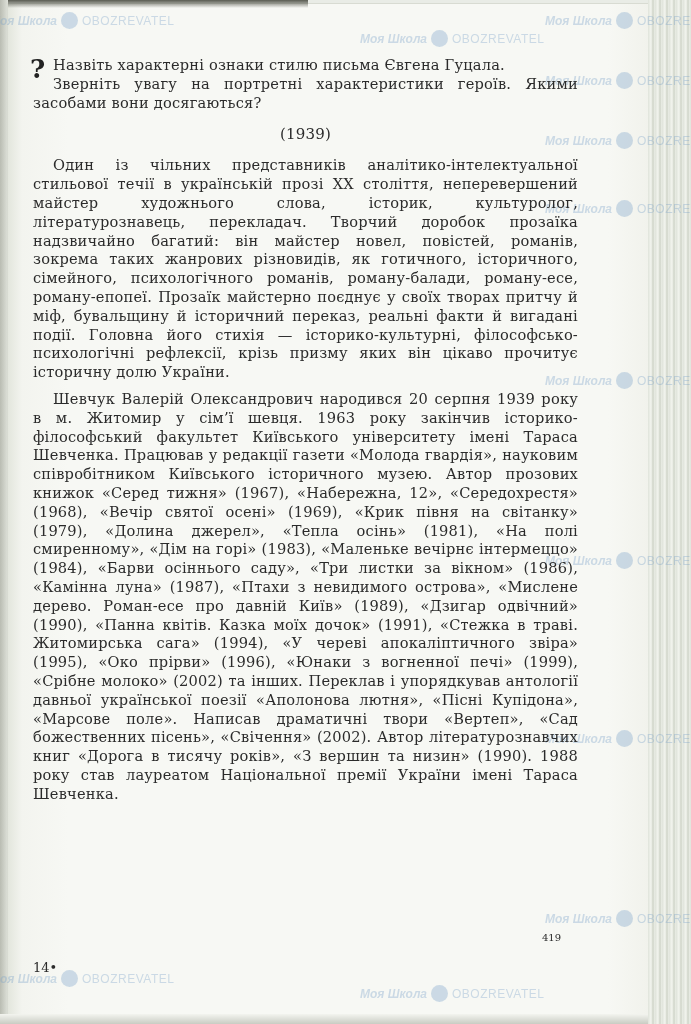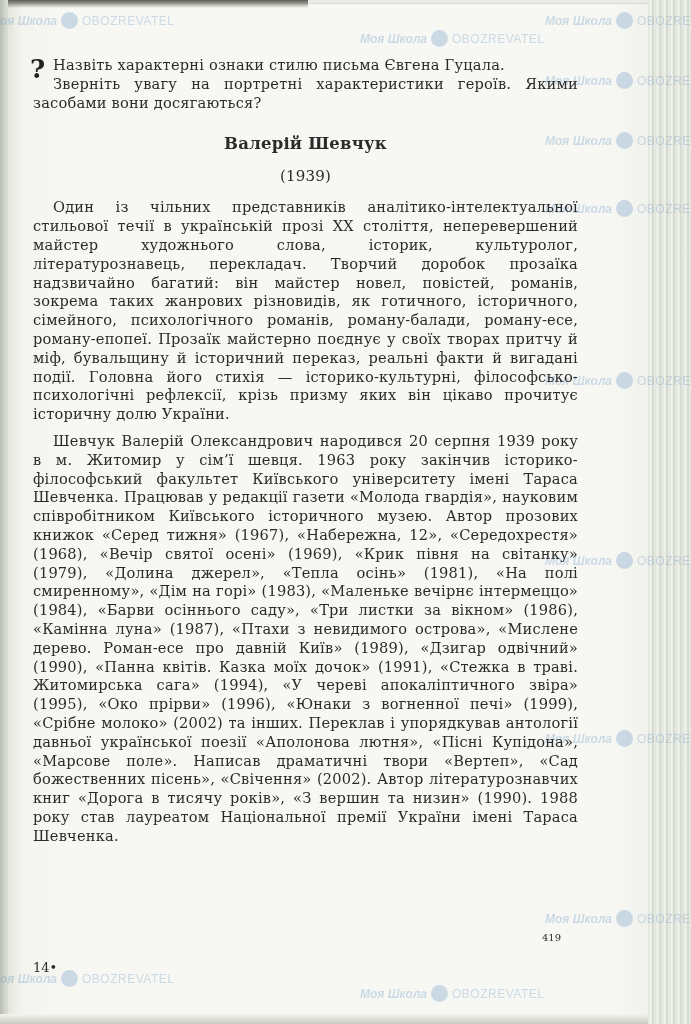--- a/index.html
+++ b/index.html
@@ -140,21 +140,20 @@
     <span class="ob">OBOZREVATEL</span>
   </div>
 
 <div class="content">
   <div class="qblock">
     <span class="qmark">?</span>
     <p class="q">Назвіть характерні ознаки стилю письма Євгена Гуцала.</p>
     <p class="q">Зверніть увагу на портретні характеристики героїв. Якими засобами вони досягаються?</p>
   </div>
 
-  <div class="author-title">Валерій Шевчук</div>
   <div class="author-years">(1939)</div>
 
   <p class="para">Один із чільних представників аналітико-інтелектуальної стильової течії в українській прозі XX століття, неперевершений майстер художнього слова, історик, культуролог, літературознавець, перекладач. Творчий доробок прозаїка надзвичайно багатий: він майстер новел, повістей, романів, зокрема таких жанрових різновидів, як готичного, історичного, сімейного, психологічного романів, роману-балади, роману-есе, роману-епопеї. Прозаїк майстерно поєднує у своїх творах притчу й міф, бувальщину й історичний переказ, реальні факти й вигадані події. Головна його стихія — історико-культурні, філософсько-психологічні рефлексії, крізь призму яких він цікаво прочитує історичну долю України.</p>
   <p class="para next">Шевчук Валерій Олександрович народився 20 серпня 1939 року в м. Житомир у сім’ї шевця. 1963 року закінчив історико-філософський факультет Київського університету імені Тараса Шевченка. Працював у редакції газети «Молода гвардія», науковим співробітником Київського історичного музею. Автор прозових книжок «Серед тижня» (1967), «Набережна, 12», «Середохрестя» (1968), «Вечір святої осені» (1969), «Крик півня на світанку» (1979), «Долина джерел», «Тепла осінь» (1981), «На полі смиренному», «Дім на горі» (1983), «Маленьке вечірнє інтермеццо» (1984), «Барви осіннього саду», «Три листки за вікном» (1986), «Камінна луна» (1987), «Птахи з невидимого острова», «Мислене дерево. Роман-есе про давній Київ» (1989), «Дзигар одвічний» (1990), «Панна квітів. Казка моїх дочок» (1991), «Стежка в траві. Житомирська сага» (1994), «У череві апокаліптичного звіра» (1995), «Око прірви» (1996), «Юнаки з вогненної печі» (1999), «Срібне молоко» (2002) та інших. Переклав і упорядкував антології давньої української поезії «Аполонова лютня», «Пісні Купідона», «Марсове поле». Написав драматичні твори «Вертеп», «Сад божественних пісень», «Свічення» (2002). Автор літературознавчих книг «Дорога в тисячу років», «З вершин та низин» (1990). 1988 року став лауреатом Національної премії України імені Тараса Шевченка.</p>
 </div>
 
 <div class="footer-left">14•</div>
 <div class="footer-right">419</div>
 
 </body></html>

